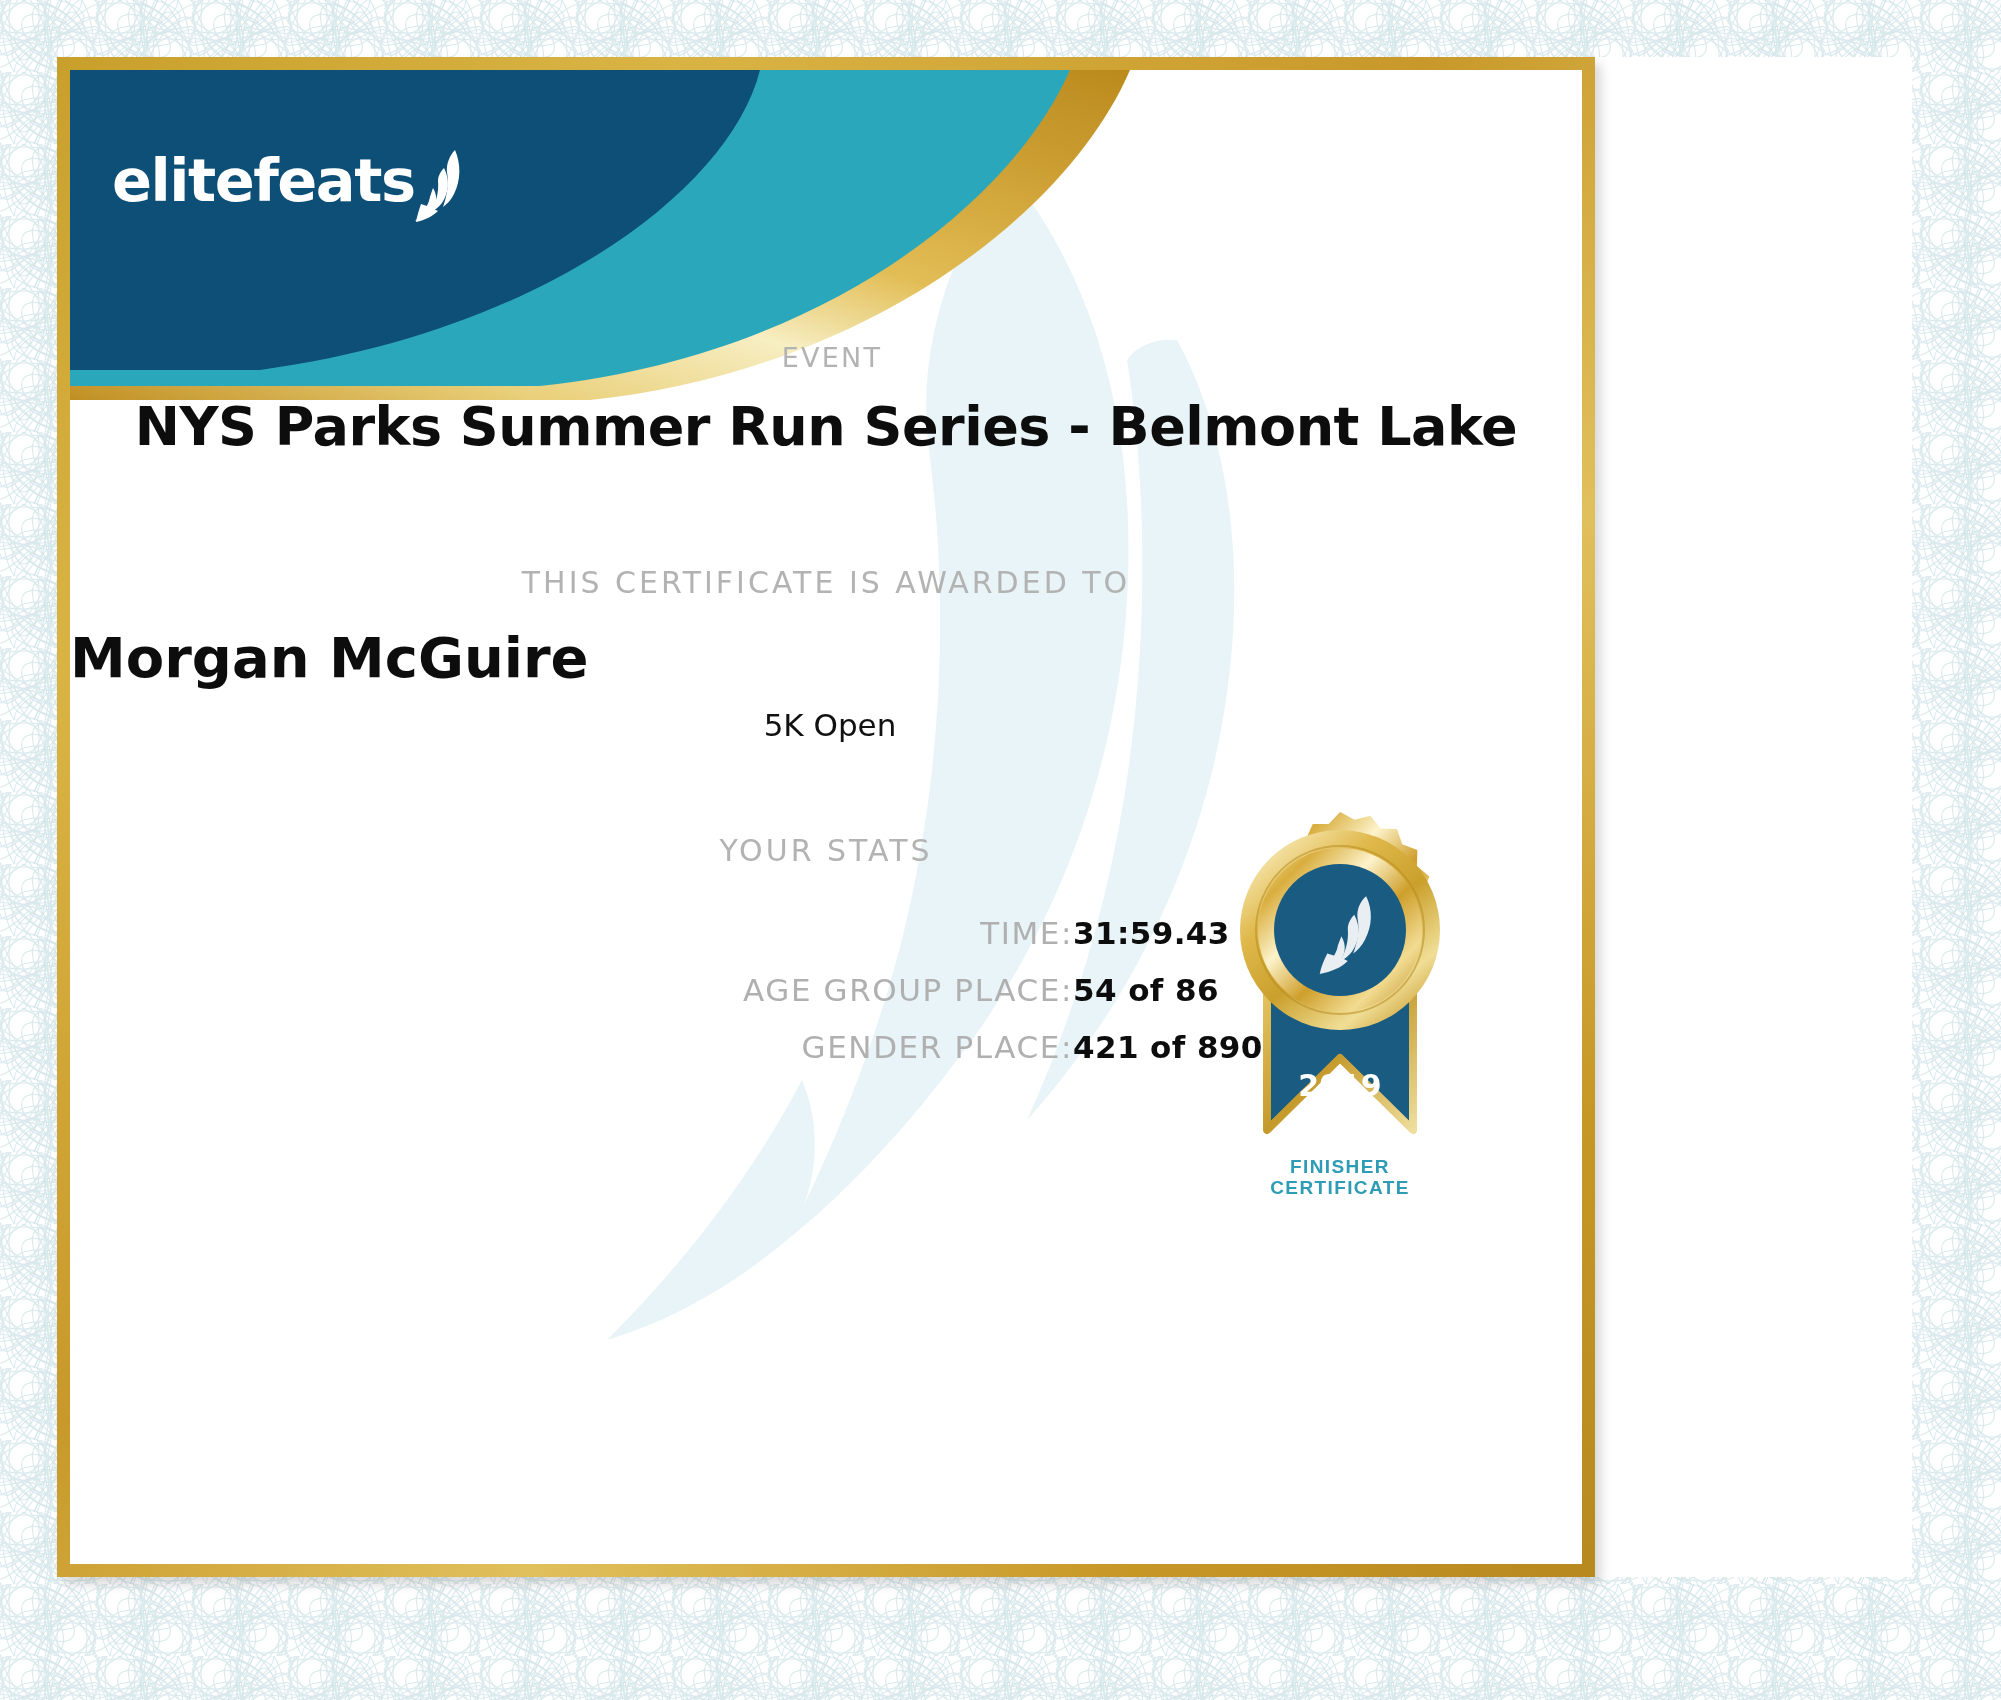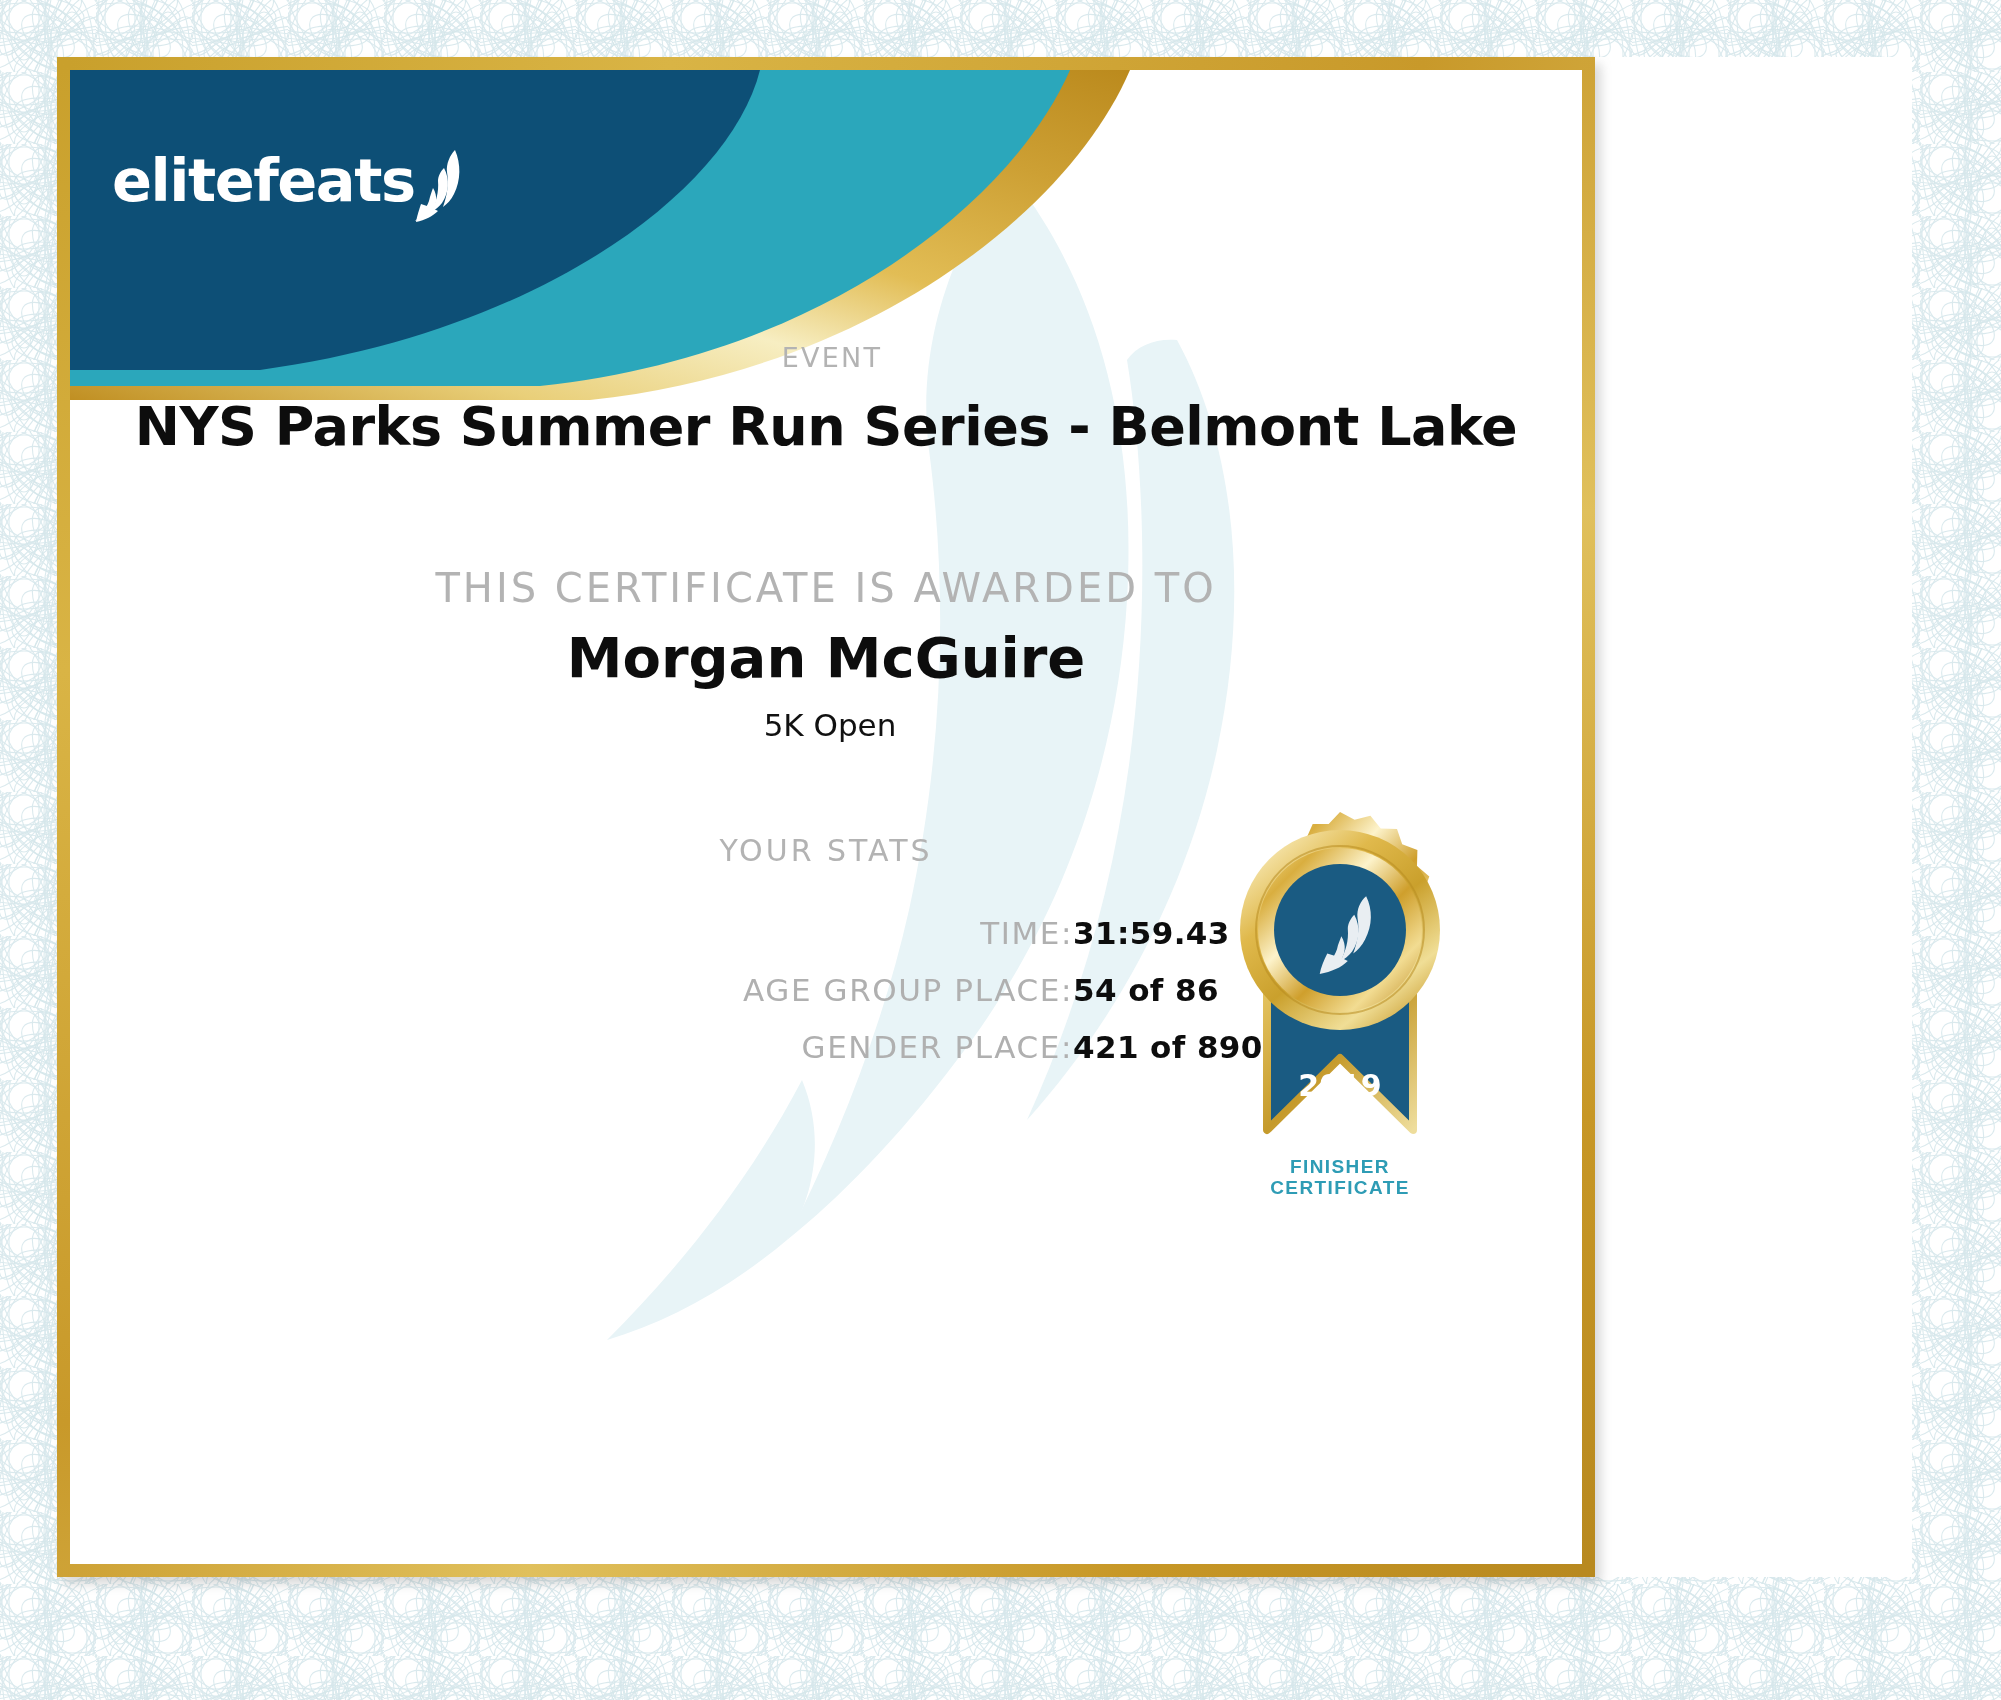--- a/index.html
+++ b/index.html
@@ -127,29 +127,29 @@
     font-weight: 700;
     font-size: 54px;
     color: #0d0d0d;
     letter-spacing: -0.5px;
   }
 
   .awarded-label {
     position: absolute;
     left: 0; right: 0;
     top: 495px;
-    font-size: 40px;
+    font-size: 30px;
     letter-spacing: 3px;
   }
 
   .recipient-name {
     position: absolute;
     left: 0; right: 0;
     top: 555px;
-    text-align: center;
+    text-align: left;
     font-family: "DejaVu Sans", sans-serif;
     font-weight: 700;
     font-size: 56px;
     color: #0d0d0d;
     letter-spacing: 0px;
   }
 
   .division {
     position: absolute;
     left: 8px; right: 0;

